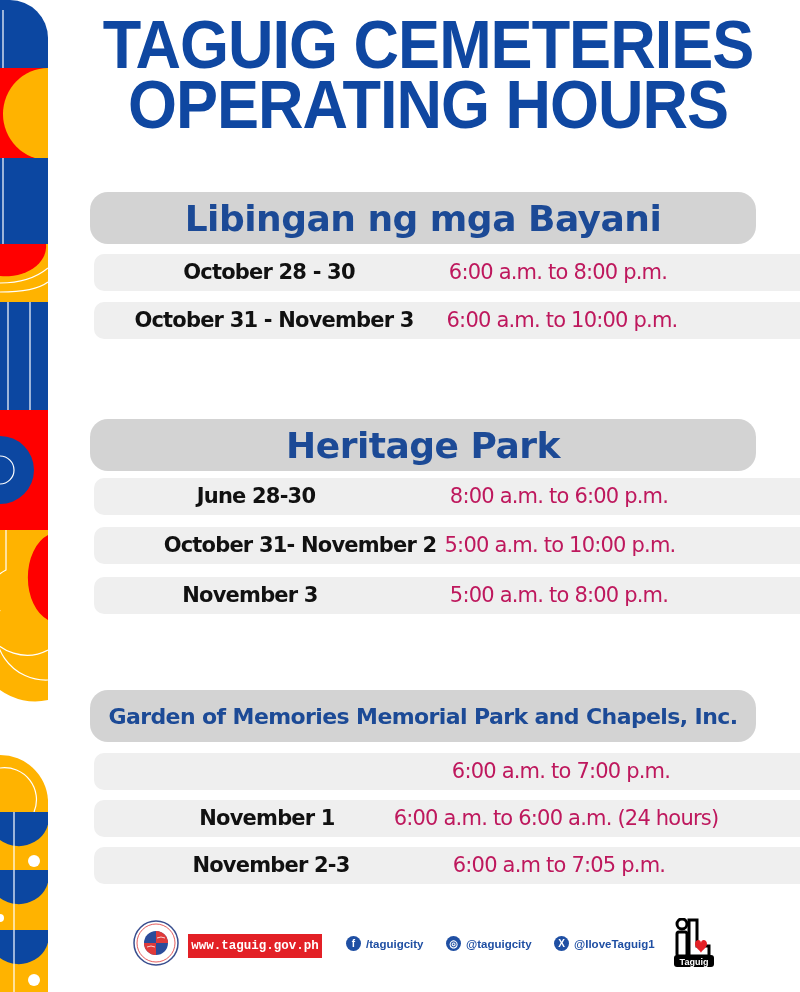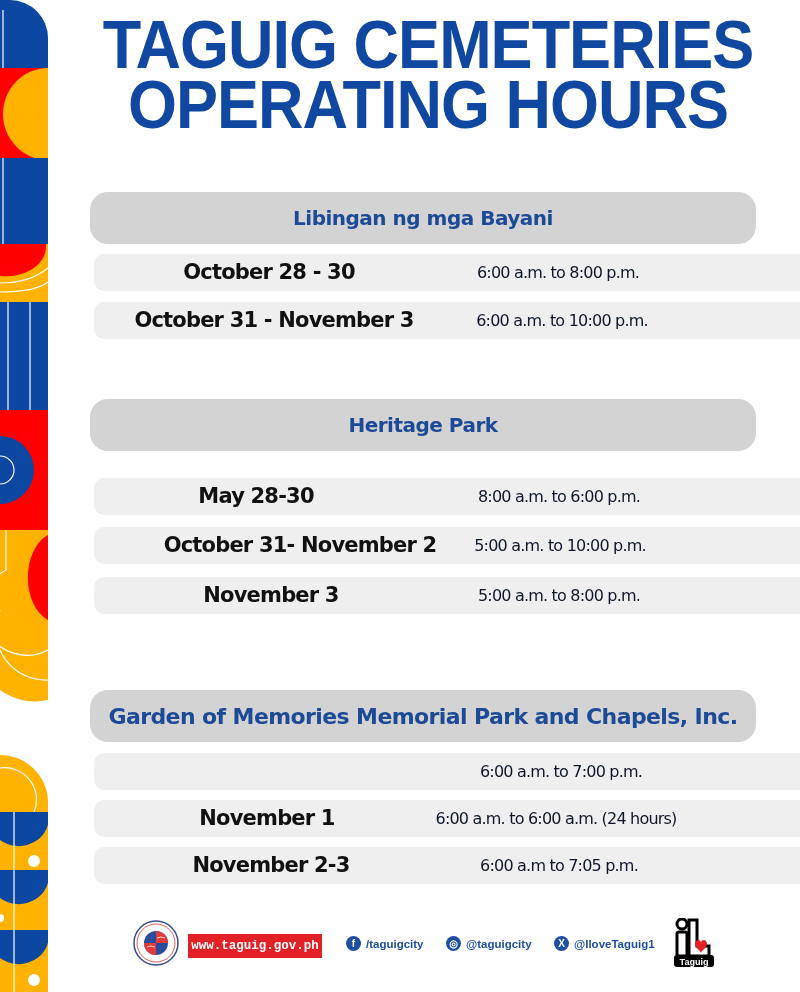--- a/index.html
+++ b/index.html
@@ -13,37 +13,37 @@
       position: absolute; left: 88px; top: 14px; width: 680px;
       text-align: center; color: #0f47a1;
       font-family: "Liberation Sans", sans-serif; font-weight: bold;
       font-size: 63px; line-height: 56px; letter-spacing: -1px;
       transform: scaleY(1.08); transform-origin: top center;
     }
     .header-pill {
       position: absolute; left: 90px; width: 666px; height: 52px;
       background: #d3d3d3; border-radius: 18px;
       display: flex; align-items: center; justify-content: center;
-      color: #1c4a96; font-weight: bold; font-size: 20px;
+      color: #1c4a96; font-weight: bold; font-size: 36px;
       font-family: "DejaVu Sans", sans-serif; letter-spacing: -0.5px;
     }
     .header-pill.small { font-size: 22px; letter-spacing: -0.6px; }
     .row {
       position: absolute; left: 94px; width: 794px; height: 37px;
       background: #efefef; border-radius: 10px;
     }
     .row .date {
       position: absolute; top: 0; height: 37px; line-height: 37px;
       font-weight: bold; font-size: 21px; color: #111;
       font-family: "DejaVu Sans", sans-serif; letter-spacing: -0.8px;
       white-space: nowrap; transform: translateX(-50%);
     }
     .row .hours {
       position: absolute; top: 0; height: 37px; line-height: 37px;
-      font-size: 16px; color: #0f172a;
+      font-size: 21px; color: #be185d;
       font-family: "DejaVu Sans", sans-serif; letter-spacing: -0.8px;
       white-space: nowrap; transform: translateX(-50%);
     }
     .footer { position: absolute; left: 0; top: 912px; width: 800px; height: 70px; }
     .seal { position: absolute; left: 133px; top: 8px; width: 46px; height: 46px; }
     .url-box {
       position: absolute; left: 188px; top: 22px; width: 134px; height: 24px;
       background: #e32026; color: #fff; font-weight: bold; font-size: 12.5px;
       display: flex; align-items: center; justify-content: center;
       font-family: Liberation Mono, monospace;
@@ -112,31 +112,31 @@
 <div class="header-pill" style="top:192px;">Libingan ng mga Bayani</div>
 <div class="row" style="top:254px;">
   <span class="date" style="left:175px;">October 28 - 30</span>
   <span class="hours" style="left:464px;">6:00 a.m. to 8:00 p.m.</span>
 </div>
 <div class="row" style="top:302px;padding-left:6px;">
   <span class="date" style="left:180px;">October 31 - November 3</span>
   <span class="hours" style="left:468px;">6:00 a.m. to 10:00 p.m.</span>
 </div>
 
-<div class="header-pill" style="top:399px;">Heritage Park</div>
+<div class="header-pill" style="top:419px;">Heritage Park</div>
 <div class="row" style="top:478px;">
-  <span class="date" style="left:162px;">May 28-30</span>
+  <span class="date" style="left:162px;">June 28-30</span>
   <span class="hours" style="left:465px;">8:00 a.m. to 6:00 p.m.</span>
 </div>
 <div class="row" style="top:527px;">
   <span class="date" style="left:158px;margin-left:48px;">October 31- November 2</span>
   <span class="hours" style="left:466px;">5:00 a.m. to 10:00 p.m.</span>
 </div>
 <div class="row" style="top:577px;">
-  <span class="date" style="left:177px;">November 3</span>
+  <span class="date" style="left:156px;">November 3</span>
   <span class="hours" style="left:465px;">5:00 a.m. to 8:00 p.m.</span>
 </div>
 
 <div class="header-pill small" style="top:690px;">Garden of Memories Memorial Park and Chapels, Inc.</div>
 <div class="row" style="top:753px;">
   <span class="hours" style="left:467px;">6:00 a.m. to 7:00 p.m.</span>
 </div>
 <div class="row" style="top:800px;">
   <span class="date" style="left:173px;">November 1</span>
   <span class="hours" style="left:462px;">6:00 a.m. to 6:00 a.m. (24 hours)</span>

